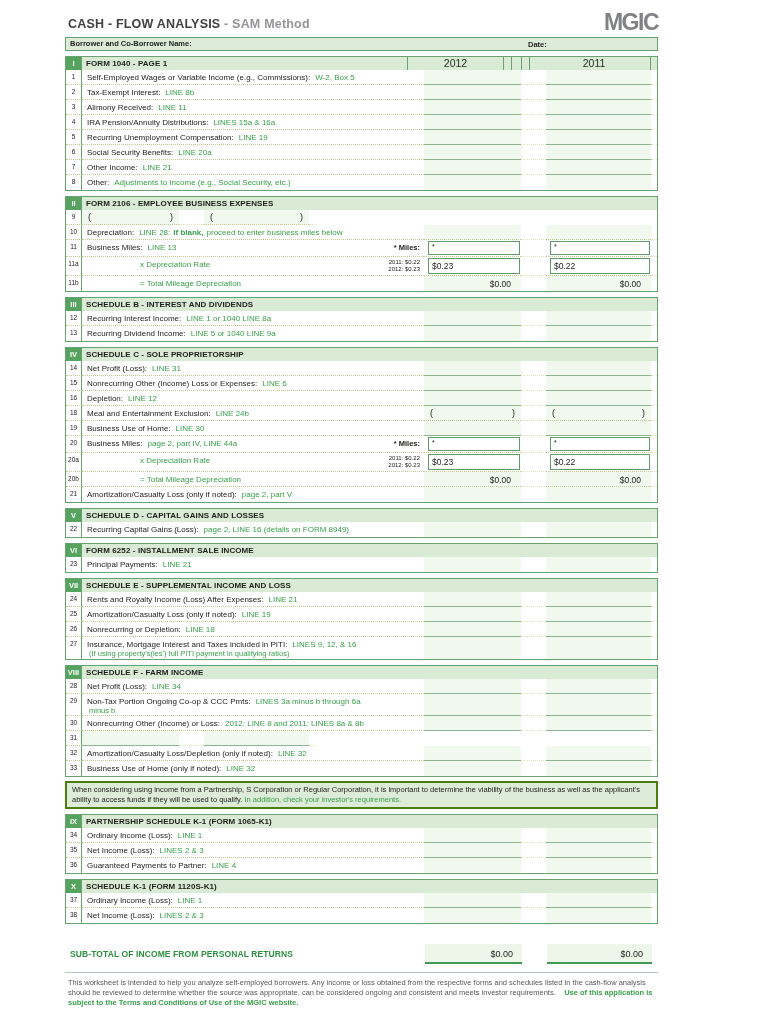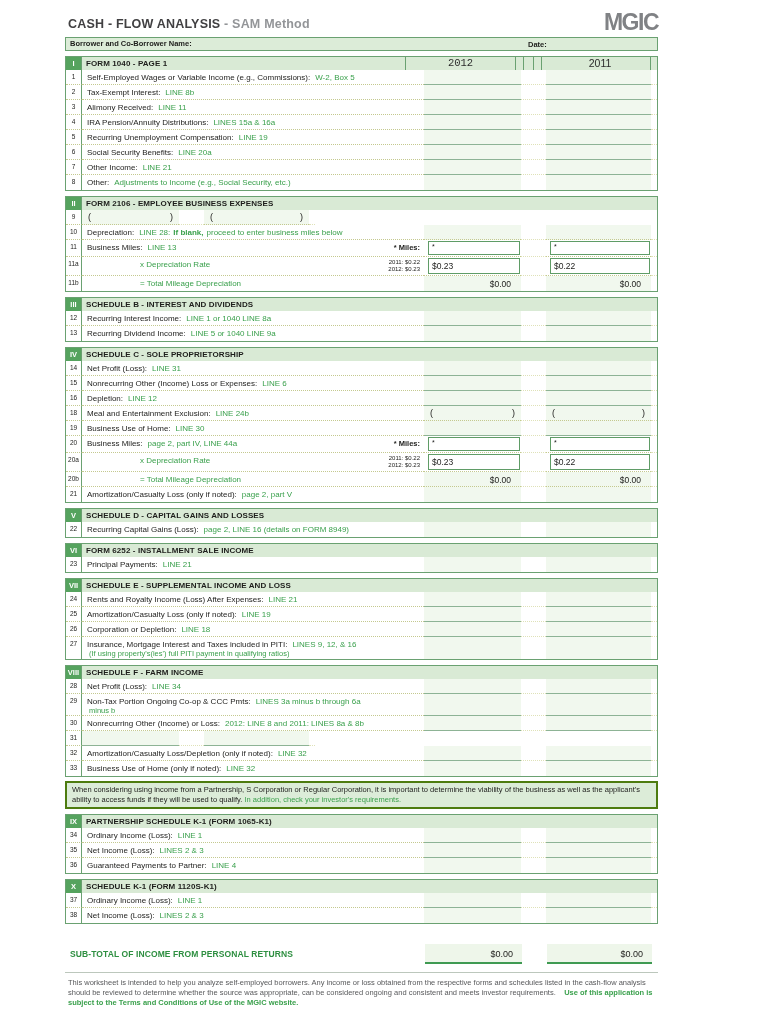--- a/index.html
+++ b/index.html
@@ -20,21 +20,21 @@
   .fill-target { position:absolute; top:0; bottom:0; }
 
   
   .section { border:1px solid #6aa171; margin-top:5px; }
   .sec-head { display:flex; background:#d9ead5; height:13px; }
   .roman { width:16px; flex:none; background:#55a35e; color:#fff; font-size:7.5px; font-weight:bold;
            text-align:center; line-height:13px; border-right:1px solid #6aa171; box-sizing:border-box; }
   .sec-title { flex:1; font-size:8px; font-weight:bold; line-height:14px; padding-left:4px; letter-spacing:.1px; }
   .hv { box-sizing:border-box; flex:none; border-left:1px solid #6aa171; border-right:1px solid #6aa171;
         font-size:10.5px; text-align:center; line-height:13px; color:#2b2b2b; }
-  .hv1 { width:111px;font-family:Liberation Mono, monospace; } .hv2 { width:110px;padding-left:8px; }
+  .hv1 { width:97px; } .hv2 { width:122px;padding-left:8px; }
   .hgap { width:25px; flex:none; position:relative; }
   .hgap-box { position:absolute; left:7px; top:0; bottom:0; width:9px;
               border-left:1px solid #6aa171; border-right:1px solid #6aa171; }
   .hend { width:6px; flex:none; }
 
   
   .row { display:flex; min-height:15px; }
   .row.h17 { min-height:17px; } .row.h19 { min-height:19px; } .row.h22 { min-height:22px; }
   .num { width:16px; flex:none; border-right:1px solid #6aa171; border-bottom:1px dotted #c4c98f;
          font-size:6.5px; text-align:center; padding-top:3px; box-sizing:border-box; }
@@ -455,21 +455,21 @@
             <div class="lbl"><span>Amortization/Casualty Loss (only if noted):</span><span class="ref">LINE 19</span></div>
             <div class="vals">
               <div class="vc c1 cellbg write"></div>
               <div class="vgap"></div>
               <div class="vc c2 cellbg write"></div>
               <div class="vend"></div>
             </div>
           </div>
           <div class="row">
             <div class="num">26</div>
-            <div class="lbl"><span>Corporation or Depletion:</span><span class="ref">LINE 18</span></div>
+            <div class="lbl"><span>Nonrecurring or Depletion:</span><span class="ref">LINE 18</span></div>
             <div class="vals">
               <div class="vc c1 cellbg write"></div>
               <div class="vgap"></div>
               <div class="vc c2 cellbg write"></div>
               <div class="vend"></div>
             </div>
           </div>
           <div class="row h22">
             <div class="num">27</div>
             <div class="lbl"><span>Insurance, Mortgage Interest and Taxes included in PITI:</span><span class="ref">LINES 9, 12, &amp; 16</span><div class="line2">(If using property's(ies') full PITI payment in qualifying ratios)</div></div>

